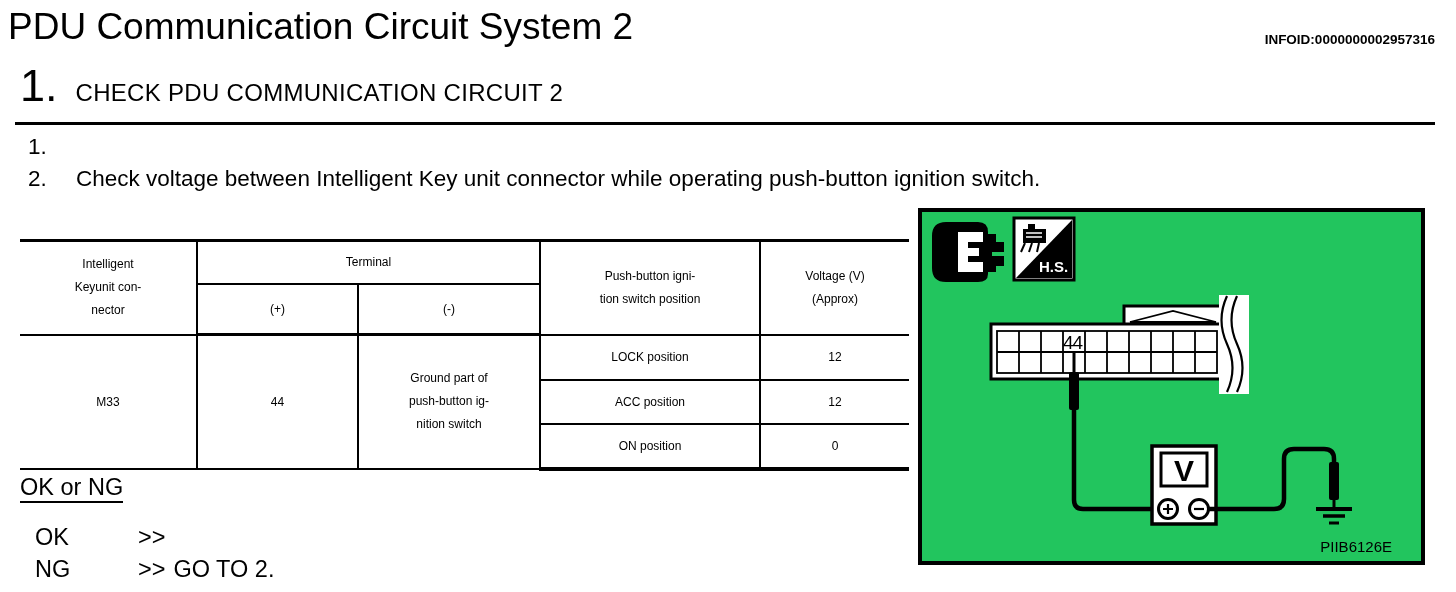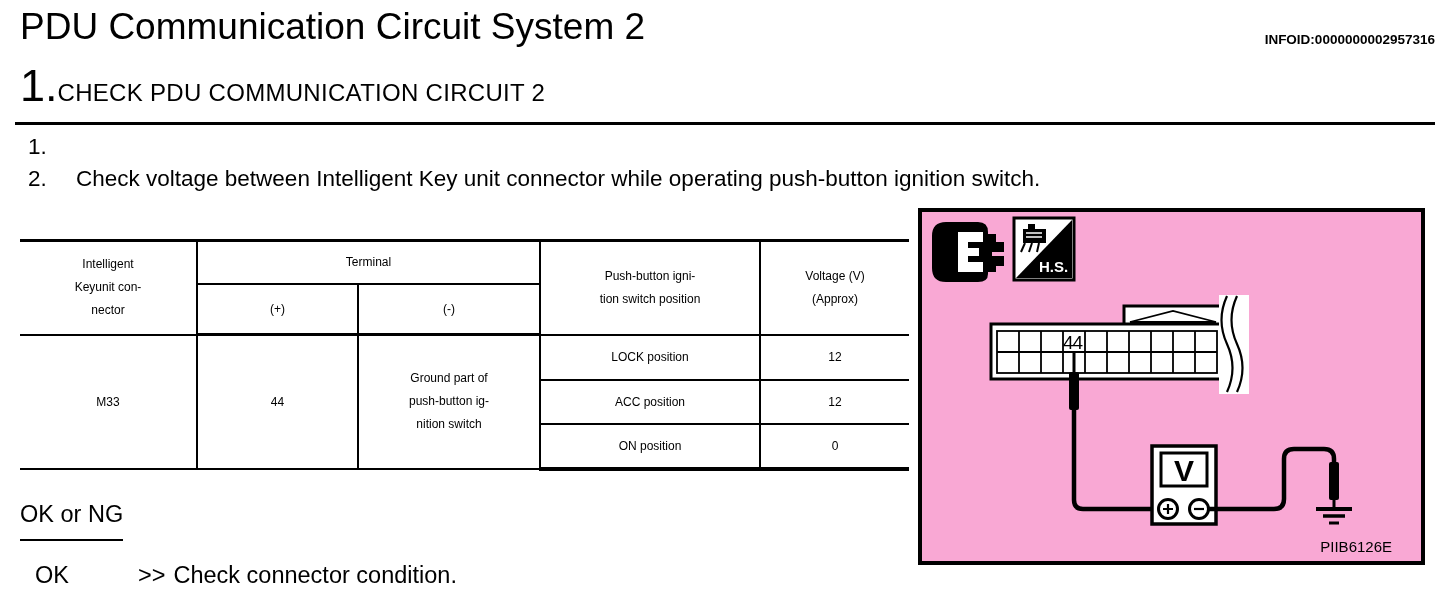--- a/index.html
+++ b/index.html
@@ -5,34 +5,34 @@
   * { margin: 0; padding: 0; box-sizing: border-box; }
   html, body { background: #ffffff; }
   body {
     width: 1456px; height: 592px;
     position: relative;
     font-family: "Liberation Sans", "DejaVu Sans", sans-serif;
     color: #000;
     overflow: hidden;
   }
   .page-title {
-    position: absolute; left: 20px; top: 6px;
+    position: absolute; left: 8px; top: 6px;
     font-size: 37px; font-weight: 400; letter-spacing: 0px;
     white-space: nowrap;
   }
   .infoid {
     position: absolute; right: 21px; top: 32px;
     font-size: 13.5px; font-weight: 700;
     letter-spacing: 0px; white-space: nowrap;
   }
   .step-heading {
     position: absolute; left: 20px; top: 60px; white-space: nowrap;
   }
   .step-number { font-size: 45px; font-weight: 400; }
-  .step-label { font-size: 24px; font-weight: 400; letter-spacing: 0.3px; }
+  .step-label { font-size: 24px; font-weight: 400; letter-spacing: 0.3px; margin-left: 18px; }
   .rule {
     position: absolute; left: 15px; top: 122px; width: 1420px; height: 0;
     border-top: 3px solid #000;
   }
   .instructions { position: absolute; left: 28px; top: 131px; }
   .instruction { display: flex; font-size: 22.5px; line-height: 32px; }
   .instruction .num { width: 48px; flex: 0 0 48px; }
   .spec-table {
     position: absolute; left: 20px; top: 239px;
     border-collapse: collapse; table-layout: fixed;
@@ -44,30 +44,30 @@
   }
   .spec-table .first { border-left: none; }
   .spec-table .last { border-right: none; }
   .spec-table tr.hdr-top > * { border-top: 3px solid #000; }
   .spec-table tr.hdr-bottom > * { border-bottom: 3px solid #000; }
   .spec-table tr.body-last > * { border-bottom: 4px solid #000; }
   .preline { white-space: pre-line; line-height: 23px; }
   .result-block { position: absolute; left: 20px; top: 474px; }
   .result-heading {
     font-size: 23.5px; display: inline-block;
-    border-bottom: 2px solid #000; padding-bottom: 12px; line-height: 26px; margin-top: 27px;
+    border-bottom: 2px solid #000; padding-bottom: 1px; line-height: 26px;
   }
   .result-items { margin-top: 18px; margin-left: 15px; }
   .result-item { display: flex; font-size: 23.5px; line-height: 32px; }
   .result-item .label { width: 103px; flex: 0 0 103px; }
   .result-item .arrow { margin-right: 8px; }
   .figure-box {
     position: absolute; left: 918px; top: 208px;
     width: 507px; height: 357px;
-    border: 4px solid #000; background: #f9a8d4;
+    border: 4px solid #000; background: #22c55e;
   }
   .figure-box svg { display: block; width: 100%; height: 100%; }
 </style>
 </head>
 <body>
 
 <div class="page-title">PDU Communication Circuit System 2</div>
 <div class="infoid">INFOID:0000000002957316</div>
 
 <div class="step-heading">
@@ -127,21 +127,20 @@
   </tr>
 </tbody>
   </table>
 
 <div class="result-block">
   <div class="result-heading">OK or NG</div>
   <div class="result-items">
     <div class="result-item">
       <span class="label">OK</span>
       <span class="arrow">&gt;&gt;</span>
-      <span>Check connector condition.</span>
     </div>
     <div class="result-item">
       <span class="label">NG</span>
       <span class="arrow">&gt;&gt;</span>
       <span>GO TO 2.</span>
     </div>
   </div>
 </div>
 
 <div class="figure-box">

